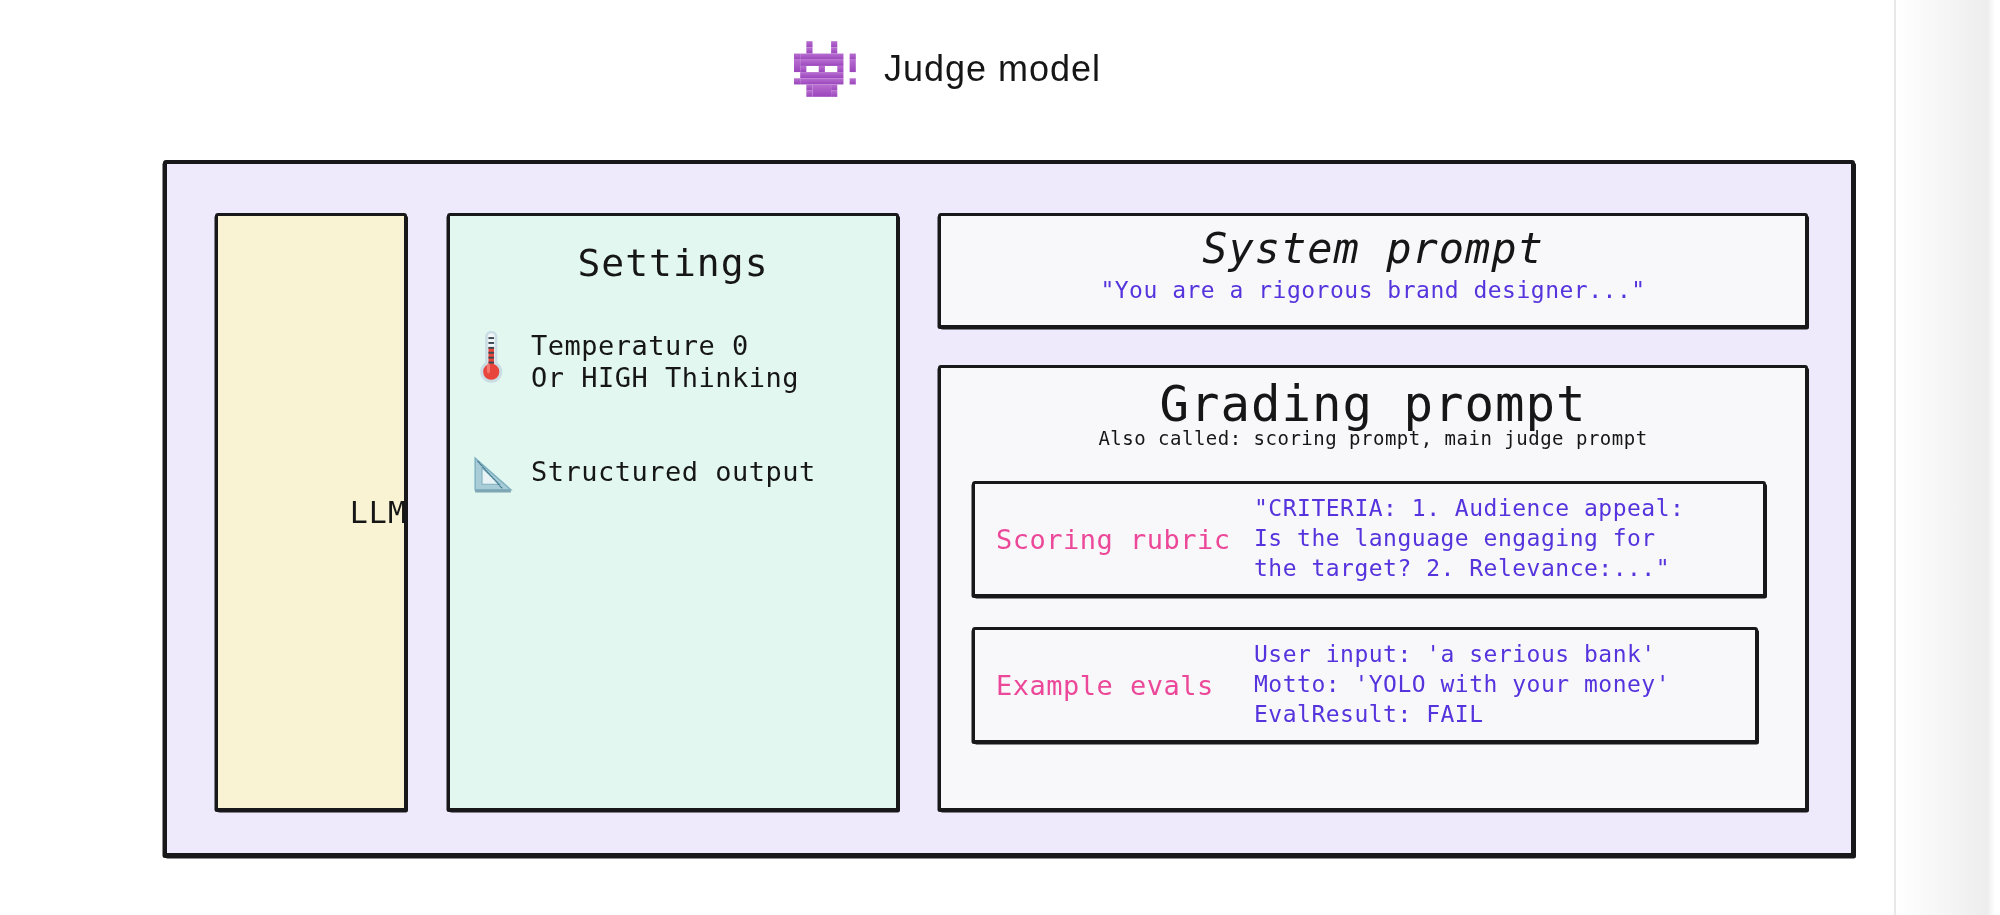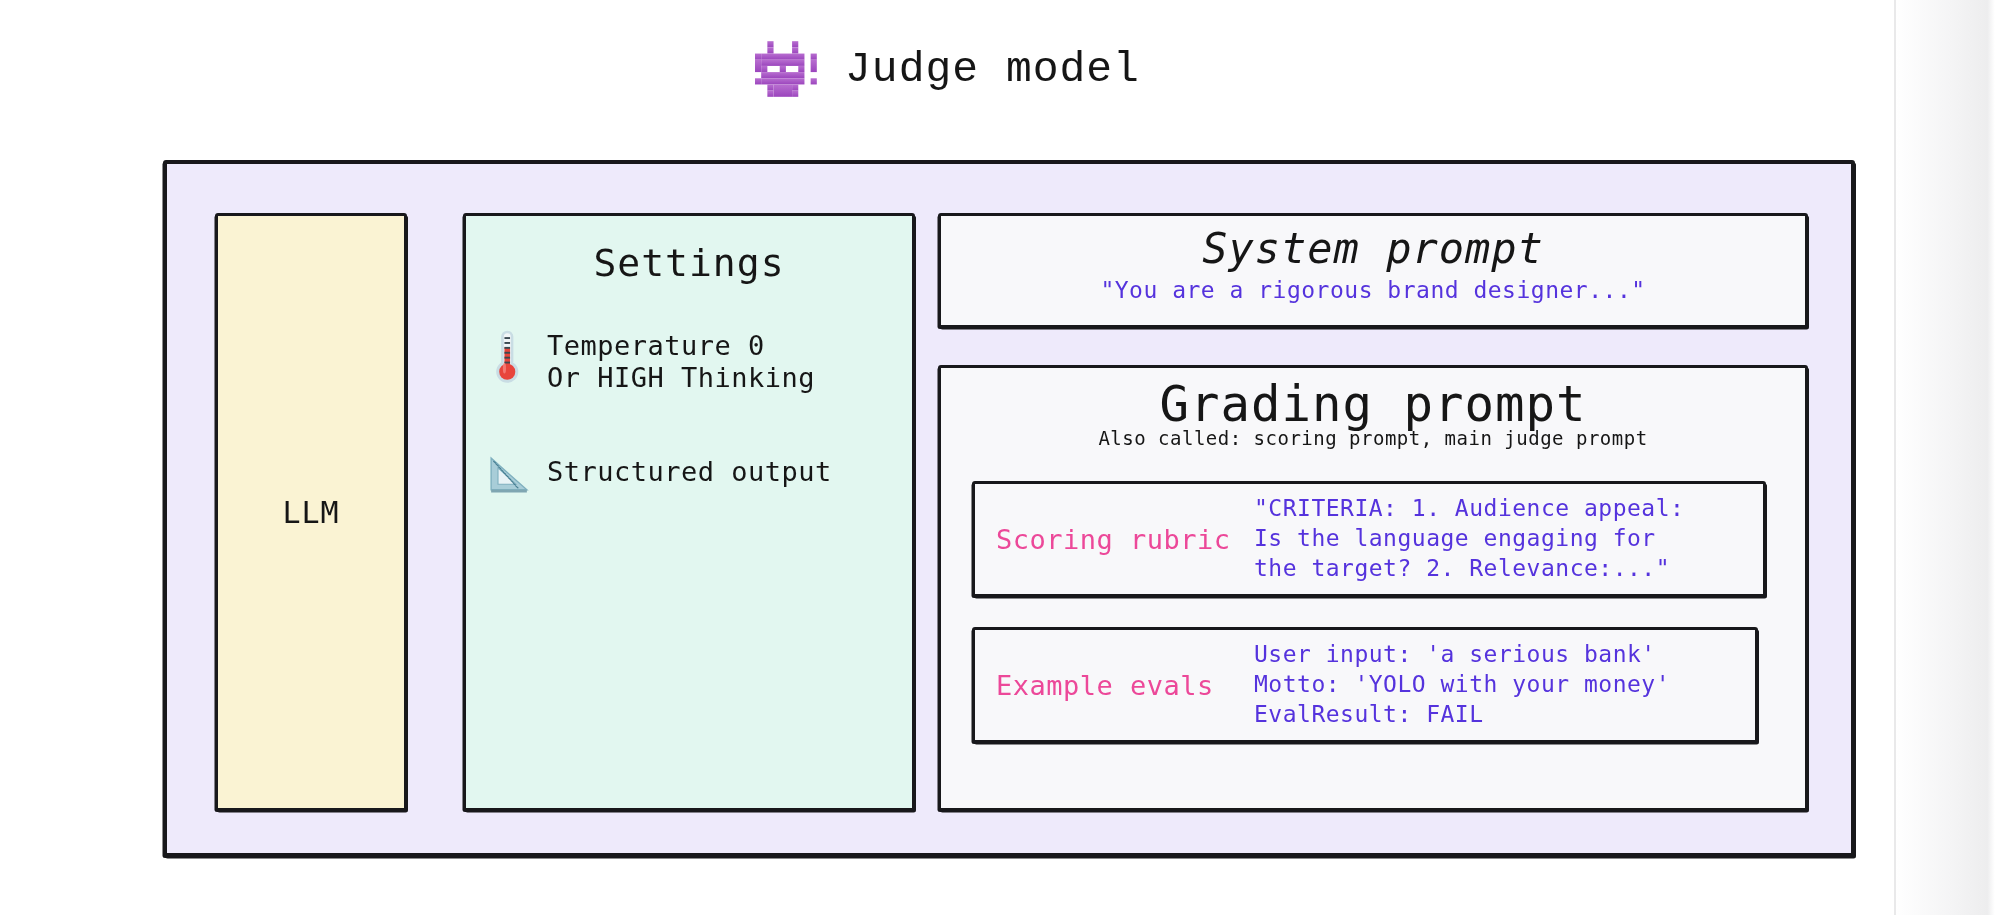--- a/index.html
+++ b/index.html
@@ -20,22 +20,22 @@
     background:#e9e9ea;
   }
 
   
   #header{
     position:absolute;left:0;top:40px;width:1895px;
     display:flex;align-items:center;justify-content:center;gap:22px;
   }
   #alien-wrap{width:68px;height:58px;display:block;}
   #header-title{
-    font-size:43px;color:#161616;letter-spacing:1px;
-    font-family:Liberation Mono, monospace;
+    font-size:36px;color:#161616;letter-spacing:1px;
+    font-family:Liberation Sans, sans-serif;
     white-space:nowrap;
   }
 
   
   .hbox{position:absolute;box-sizing:border-box;}
   .hbox > .frame{
     position:absolute;inset:0;
     border:3px solid #18181b;
     border-radius:3px;
     box-shadow:1.5px 2px 0 -0.5px #18181b, -1px 1.5px 0 -0.5px #18181b;
@@ -44,25 +44,25 @@
 
   
   #outer-panel{left:163px;top:160px;width:1692px;height:697px;}
   #outer-panel > .frame{background:#eeeafb;border-width:4px;}
 
   
   #llm-box{left:215px;top:213px;width:192px;height:598px;}
   #llm-box > .frame{background:#faf3d3;border-width:3px;}
   #llm-label{
     position:absolute;left:0;right:0;top:50%;transform:translateY(-50%);
-    text-align:center;font-size:30px;color:#161616;letter-spacing:1px;
-  }
-
-  
-  #settings-box{left:447px;top:213px;width:452px;height:598px;margin-left:16px;}
+    text-align:right;font-size:30px;color:#161616;letter-spacing:1px;
+  }
+
+  
+  #settings-box{left:447px;top:213px;width:452px;height:598px;}
   #settings-box > .frame{background:#e2f7f0;border-width:3px;}
   #settings-title{
     position:absolute;left:0;right:0;top:28px;text-align:center;
     font-size:38px;color:#161616;letter-spacing:1px;
   }
   .setting-row{
     position:absolute;display:flex;align-items:flex-start;gap:16px;
   }
   .setting-row .emoji{flex:0 0 auto;width:44px;height:56px;display:block;}
   .setting-row .txt{

